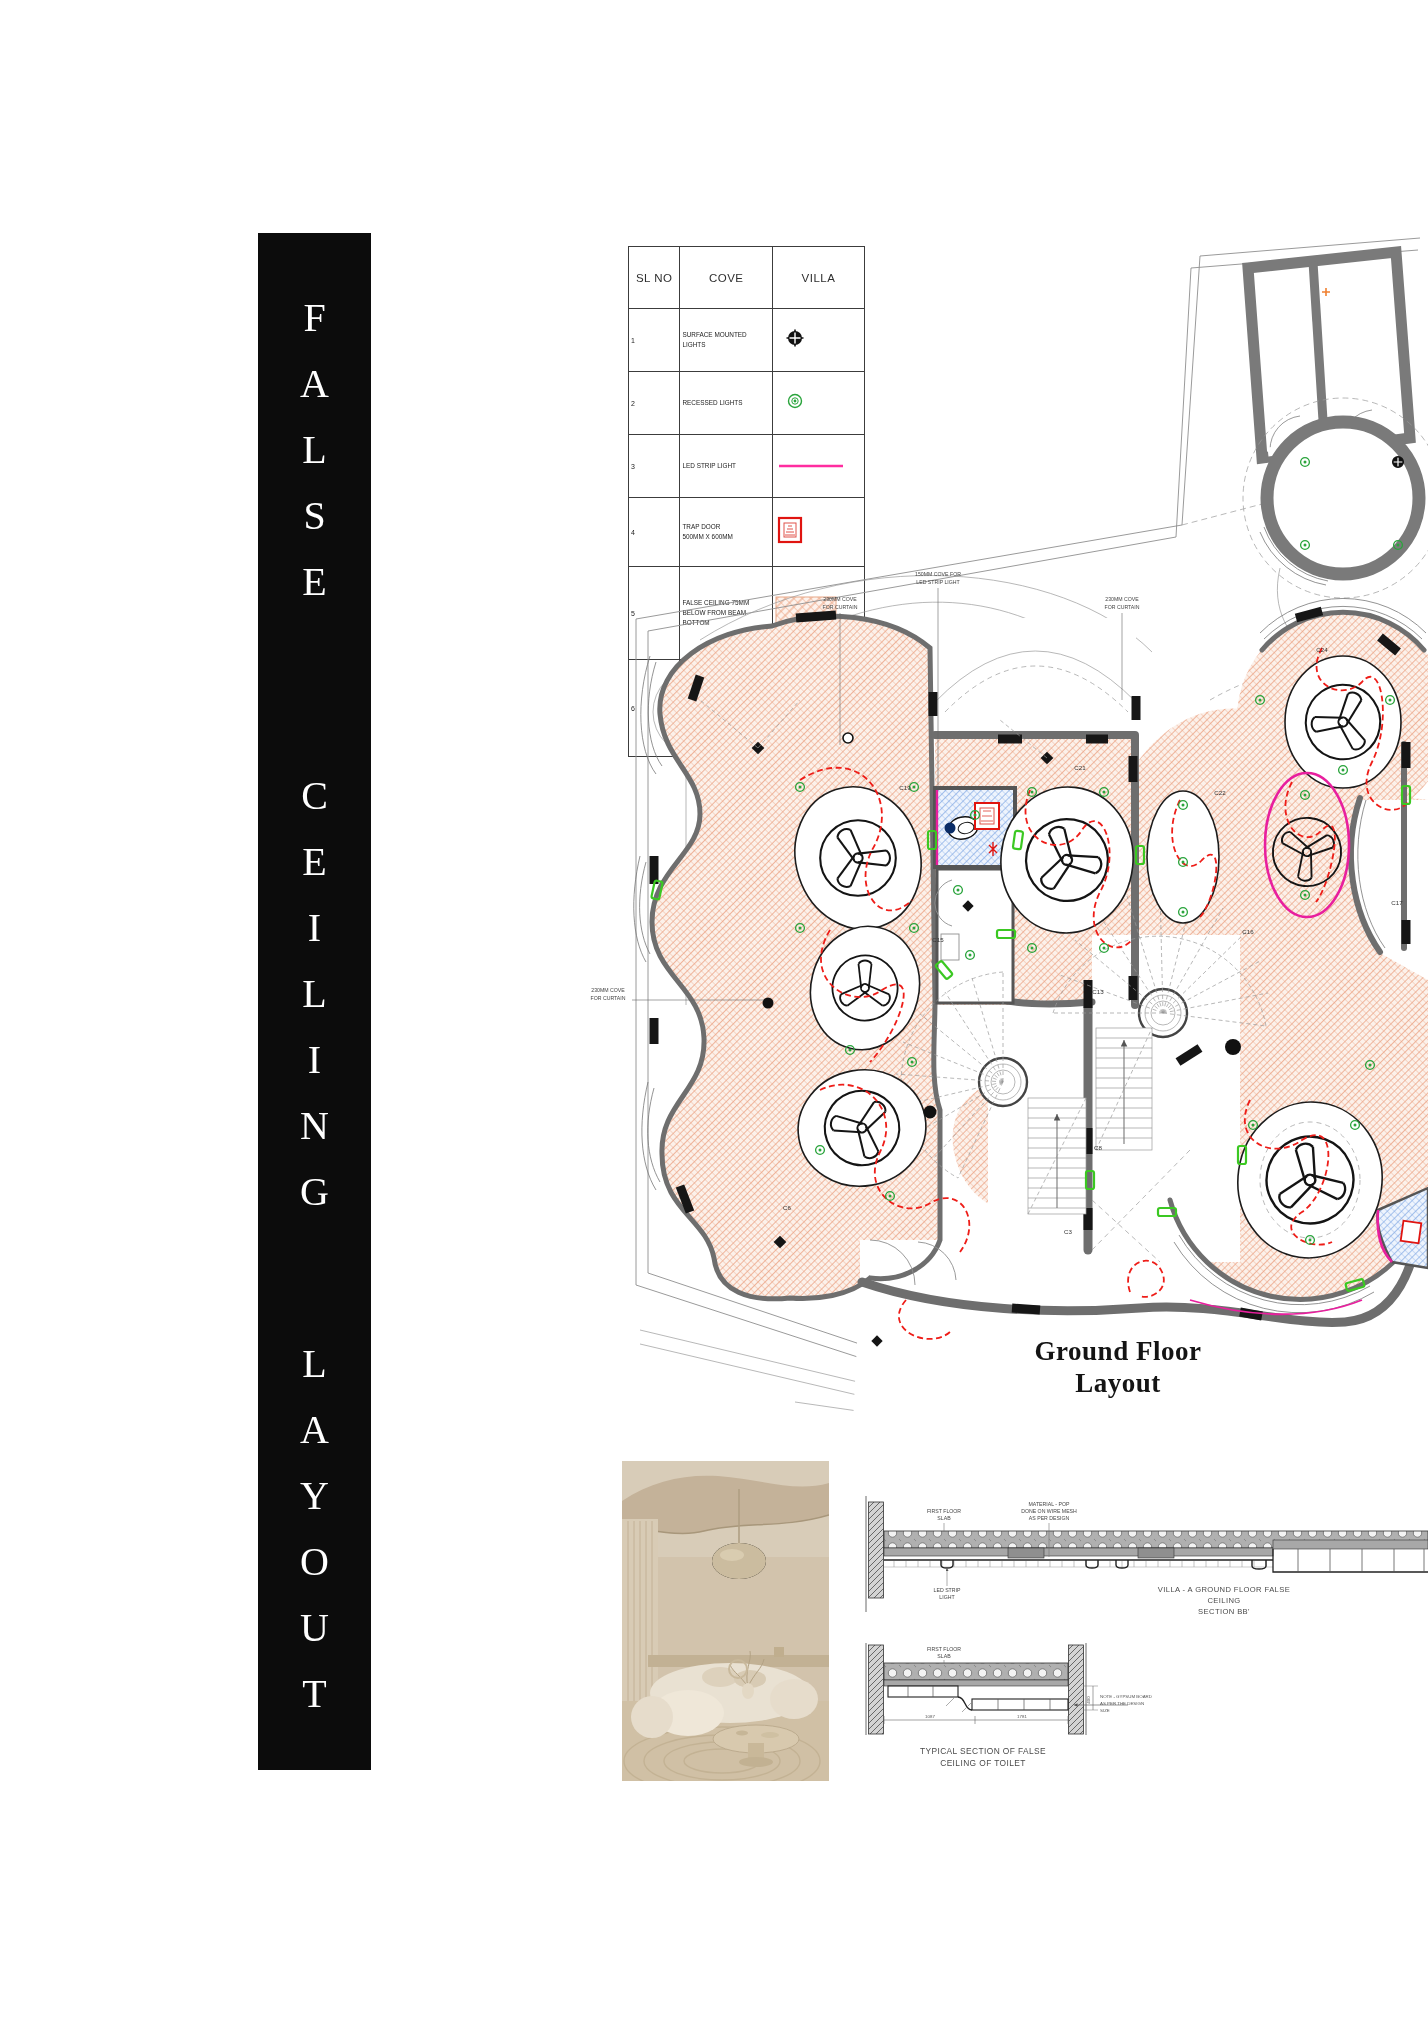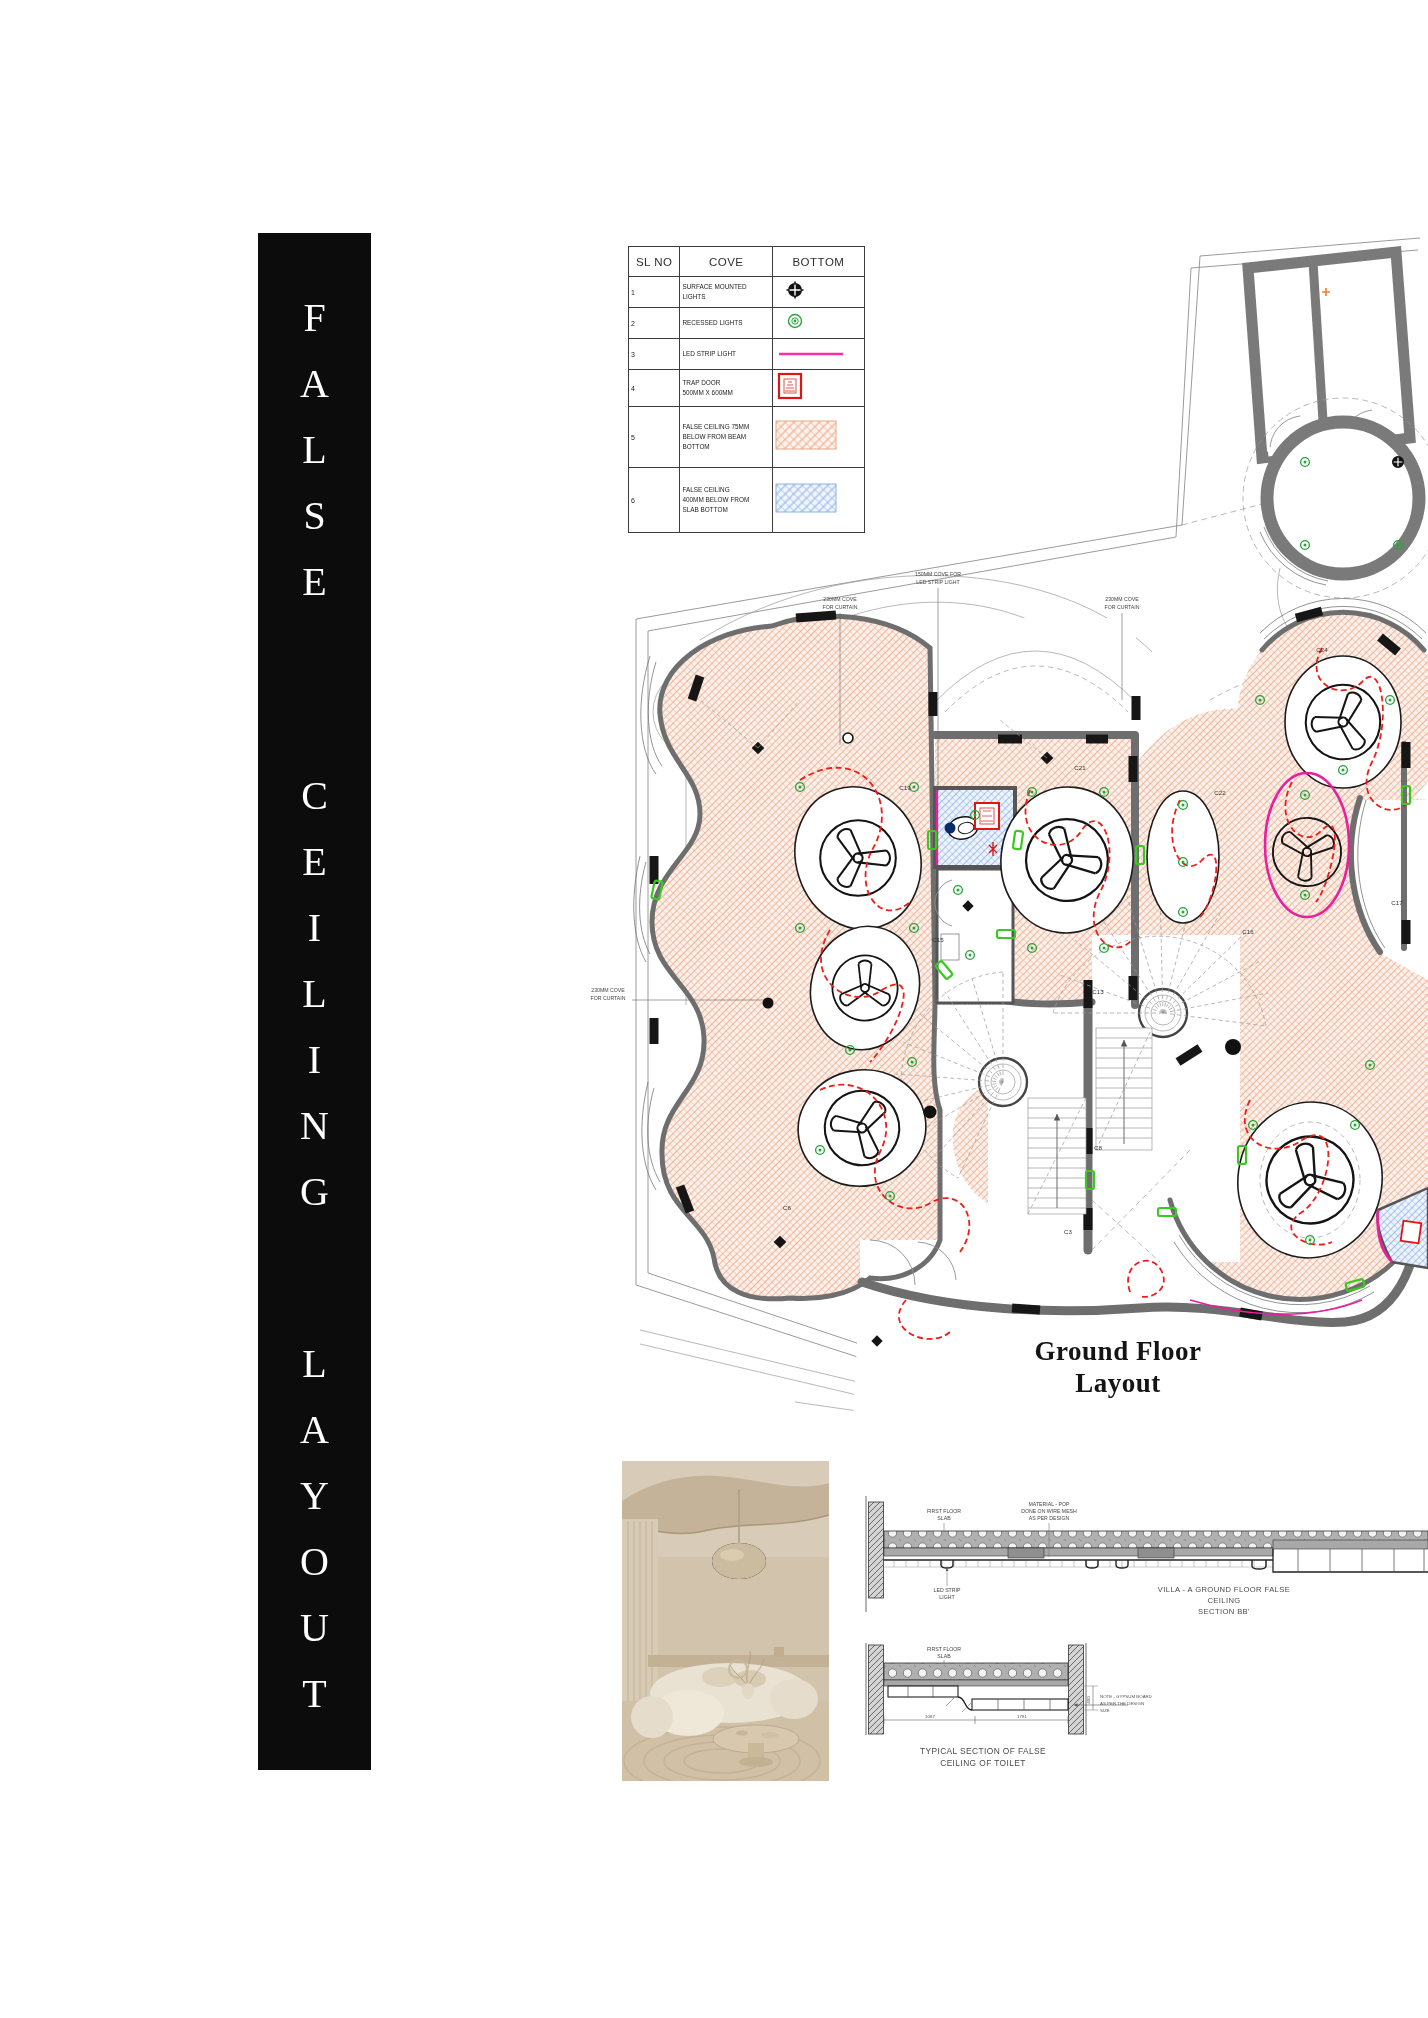--- a/index.html
+++ b/index.html
@@ -9,21 +9,21 @@
   .banner{position:absolute;left:258px;top:233px;width:113px;height:1537px;background:#0c0c0c;}
   .bword{position:absolute;left:50%;transform:translateX(-50%);
          writing-mode:vertical-rl;text-orientation:upright;
          font-family:"Liberation Serif",serif;font-size:40px;color:#ffffff;
          letter-spacing:21px;white-space:nowrap;}
   .w1{top:62px}.w2{top:540px}.w3{top:1108px}
   
   table.legend{position:absolute;left:628px;top:246px;width:237px;border-collapse:collapse;
                background:#fff;}
   table.legend th,table.legend td{border:1px solid #3c3c3c;vertical-align:middle;
-               padding:1px 2px;margin-top:8px;}
+               padding:17px 2px;margin-top:8px;}
   table.legend th{font-size:11.5px;font-weight:normal;color:#2e2e2e;height:27px;letter-spacing:.5px;}
   td.lno{width:50px;font-size:7px;color:#222;}
   td.lname{width:94px;font-size:6.4px;line-height:1.55;color:#222;white-space:pre-line;}
   td.lsym{width:89px;}
   tr.r1 td,tr.r2 td,tr.r3 td{height:28px}
   tr.r4 td{height:34px} tr.r5 td{height:58px} tr.r6 td{height:62px}
   
   svg.plan{position:absolute;left:440px;top:228px;width:988px;height:1256px;}
   svg.sections{position:absolute;left:860px;top:1488px;width:568px;height:300px;}
   .photo{position:absolute;left:622px;top:1461px;width:207px;height:320px;}
@@ -53,21 +53,21 @@
     <div class="bword w1">FALSE</div>
     <div class="bword w2">CEILING</div>
     <div class="bword w3">LAYOUT</div>
   </div>
 
   <table class="legend">
     <thead>
       <tr>
         <th>SL NO</th>
         <th>COVE</th>
-        <th>BOTTOM</th>
+        <th>VILLA</th>
       </tr>
     </thead>
     <tbody>
       <tr class="r1">
         <td class="lno">1</td>
         <td class="lname">SURFACE MOUNTED
 LIGHTS</td>
         <td class="lsym">
           <svg width="40" height="20" viewBox="0 0 40 20">
             <circle cx="20" cy="10" r="7" fill="#111"></circle>

